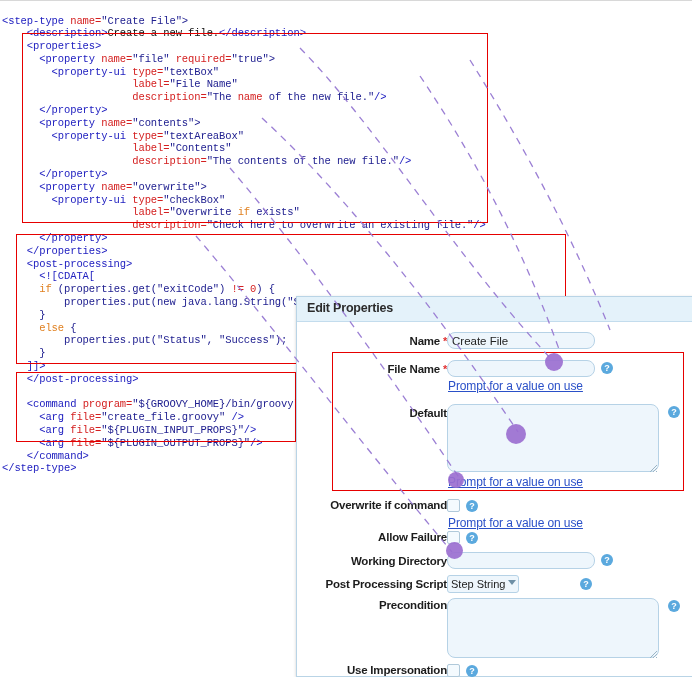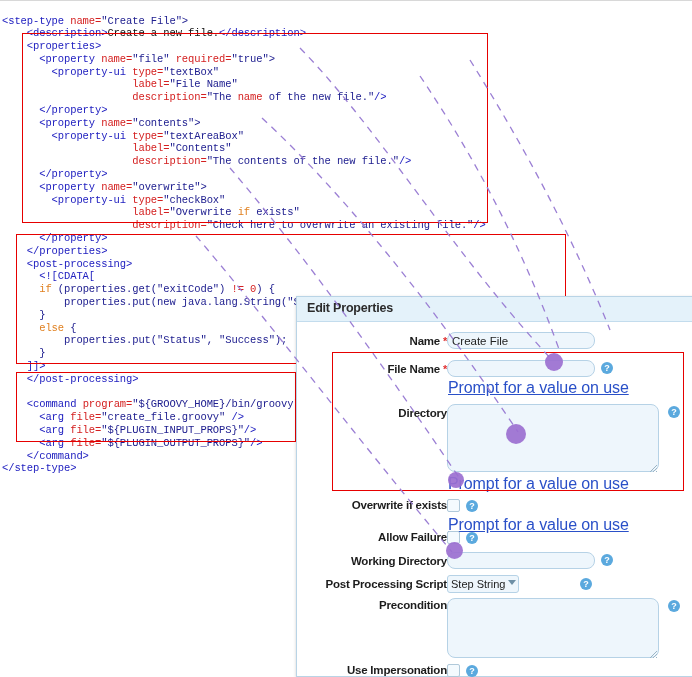--- a/index.html
+++ b/index.html
@@ -153,21 +153,21 @@
     font-size: 9px;
     line-height: 12px;
     text-align: center;
     font-weight: bold;
     font-family: "Liberation Sans", sans-serif;
     cursor: pointer;
   }
   .prompt {
     position: absolute;
     left: 151px;
-    font-size: 16px;
+    font-size: 12px;
     color: #2a50c8;
     text-decoration: underline;
     white-space: nowrap;
     cursor: pointer;
     letter-spacing: -0.1px;
   }
   .sel {
     position: absolute;
     left: 150px;
     height: 18px;
@@ -268,35 +268,35 @@
         <div class="lbl" style="top:3px;">
           <span>File Name</span><span class="req"> *</span>
         </div>
         <input class="fld txtin" type="text" style="top: 0px; width: 148px;" value="">
         <div class="help" style="left:304px; top:2px;">?</div>
         <div class="prompt" style="top:19px;">Prompt for a value on use</div>
       </div>
 
       <div class="row" style="top:82px;">
         <div class="lbl" style="top:3px;">
-          <span>Directory</span>
+          <span>Default</span>
         </div>
         <textarea class="fld area" style="top: 0px; width: 212px; height: 68px;"></textarea>
         <svg class="resize-grip" style="left:352px; top:60px;" viewBox="0 0 9 9">
           <line x1="8" y1="1" x2="1" y2="8" stroke="#9bb5c6" stroke-width="1"></line>
           <line x1="8" y1="4" x2="4" y2="8" stroke="#9bb5c6" stroke-width="1"></line>
           <line x1="8" y1="7" x2="7" y2="8" stroke="#9bb5c6" stroke-width="1"></line>
         </svg>
         <div class="help" style="left:371px; top:2px;">?</div>
         <div class="prompt" style="top:71px;">Prompt for a value on use</div>
       </div>
 
       <div class="row" style="top:176px;">
         <div class="lbl" style="top:1px;">
-          <span>Overwrite if exists</span>
+          <span>Overwrite if command</span>
         </div>
         <div class="chk" style="top:1px;"></div>
         <div class="help" style="left:169px; top:2px;">?</div>
         <div class="prompt" style="top:18px;">Prompt for a value on use</div>
       </div>
 
       <div class="row" style="top:208px;">
         <div class="lbl" style="top:1px;">
           <span>Allow Failure</span>
         </div>

